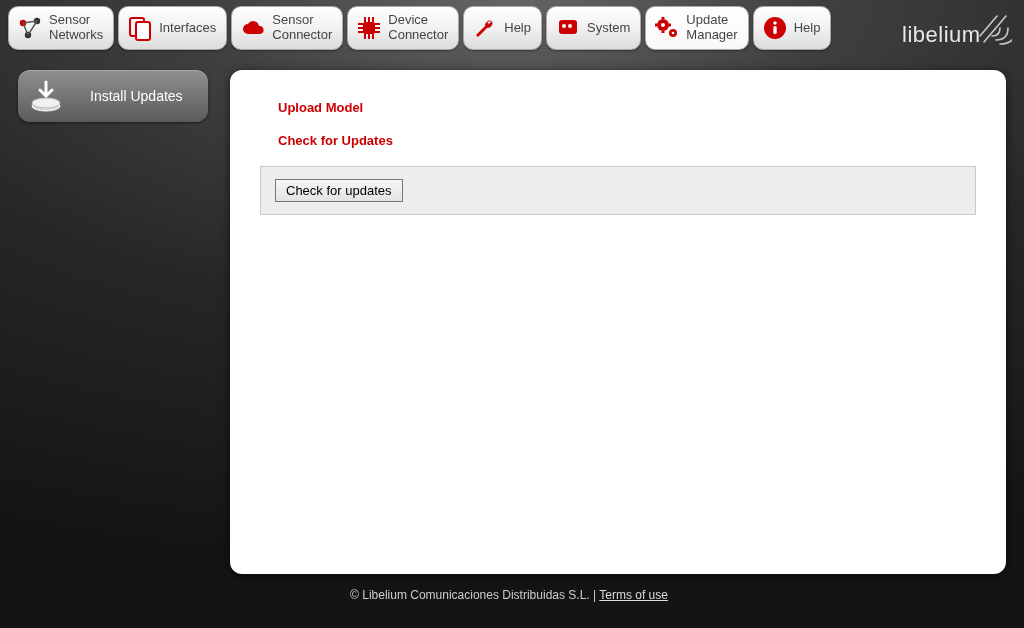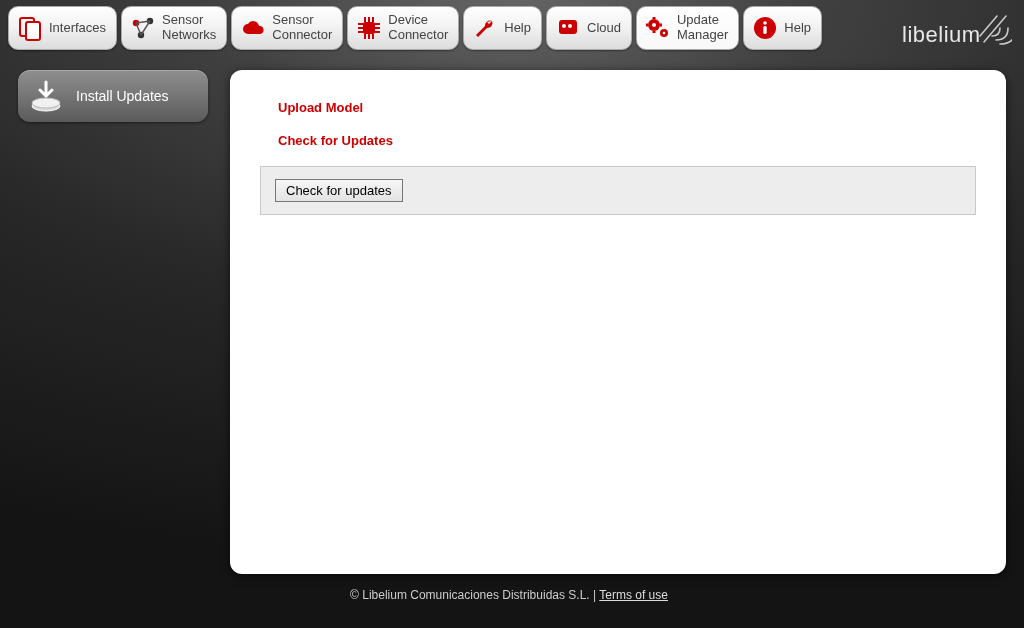--- a/index.html
+++ b/index.html
@@ -54,21 +54,21 @@
     padding: 14px 18px 0 18px;
     height: 518px;
   }
   .sidebar { width: 190px; flex: 0 0 190px; }
   .side-item {
     height: 52px;
     border-radius: 12px;
     background: linear-gradient(to bottom, #8e8e8e 0%, #7b7b7b 40%, #5a5a5a 100%);
     display: flex;
     align-items: center;
-    gap: 10px;
+    gap: 24px;
     color: #fff;
     padding: 0 12px 0 8px;
     cursor: pointer;
     box-shadow: inset 0 1px 0 rgba(255,255,255,.25), 0 1px 3px rgba(0,0,0,.5);
   }
   .side-item .icon { width: 40px; height: 40px; flex: 0 0 40px; display:flex; align-items:center; justify-content:center;}
   .side-item .lbl { font-size: 14px; }
 
   .content {
     flex: 1;
@@ -112,38 +112,38 @@
   .footer a { color: #ddd; }
 </style>
 </head>
 <body>
 
 <div class="topbar">
 
   <div class="nav-btn">
     <span class="icon">
       <svg viewBox="0 0 26 26" width="26" height="26">
-        <rect x="3" y="3" width="14" height="18" rx="2" fill="none" stroke="#cc0000" stroke-width="2"></rect>
-        <rect x="9" y="7" width="14" height="18" rx="2" fill="#fff" stroke="#cc0000" stroke-width="2"></rect>
-      </svg>
-    </span>
-    <span class="lbl">Interfaces</span>
-  </div>
-
-  <div class="nav-btn">
-    <span class="icon">
-      <svg viewBox="0 0 26 26" width="26" height="26">
         <circle cx="6" cy="8" r="3.2" fill="#cc0000"></circle>
         <circle cx="20" cy="6" r="3.2" fill="#333"></circle>
         <circle cx="11" cy="20" r="3.2" fill="#333"></circle>
         <path d="M6 8 L20 6 M6 8 L11 20 M20 6 L11 20" stroke="#555" stroke-width="1.4" fill="none"></path>
       </svg>
     </span>
     <span class="lbl" style="white-space:pre;">Sensor
 Networks</span>
+  </div>
+
+  <div class="nav-btn">
+    <span class="icon">
+      <svg viewBox="0 0 26 26" width="26" height="26">
+        <rect x="3" y="3" width="14" height="18" rx="2" fill="none" stroke="#cc0000" stroke-width="2"></rect>
+        <rect x="9" y="7" width="14" height="18" rx="2" fill="#fff" stroke="#cc0000" stroke-width="2"></rect>
+      </svg>
+    </span>
+    <span class="lbl">Interfaces</span>
   </div>
 
   <div class="nav-btn">
     <span class="icon">
       <svg viewBox="0 0 26 26" width="26" height="26">
         <path d="M8 19a5 5 0 0 1 0-10 6 6 0 0 1 11 2 4 4 0 0 1 1 8z" fill="#cc0000"></path>
       </svg>
     </span>
     <span class="lbl" style="white-space:pre;">Sensor
 Connector</span>
@@ -183,21 +183,21 @@
   </div>
 
   <div class="nav-btn">
     <span class="icon">
       <svg viewBox="0 0 26 26" width="26" height="26">
         <rect x="4" y="5" width="18" height="14" rx="3" fill="#cc0000"></rect>
         <circle cx="9" cy="11" r="2" fill="#fff"></circle>
         <circle cx="15" cy="11" r="2" fill="#fff"></circle>
       </svg>
     </span>
-    <span class="lbl">Cloud</span>
+    <span class="lbl">System</span>
   </div>
 
   <div class="nav-btn active">
     <span class="icon">
       <svg viewBox="0 0 26 26" width="26" height="26">
         <g transform="translate(9,10)">
           <circle r="6" fill="#cc0000"></circle>
           <circle r="2" fill="#fff"></circle>
           <g stroke="#cc0000" stroke-width="3">
               <line x1="0" y1="-8" x2="0" y2="-6"></line>

